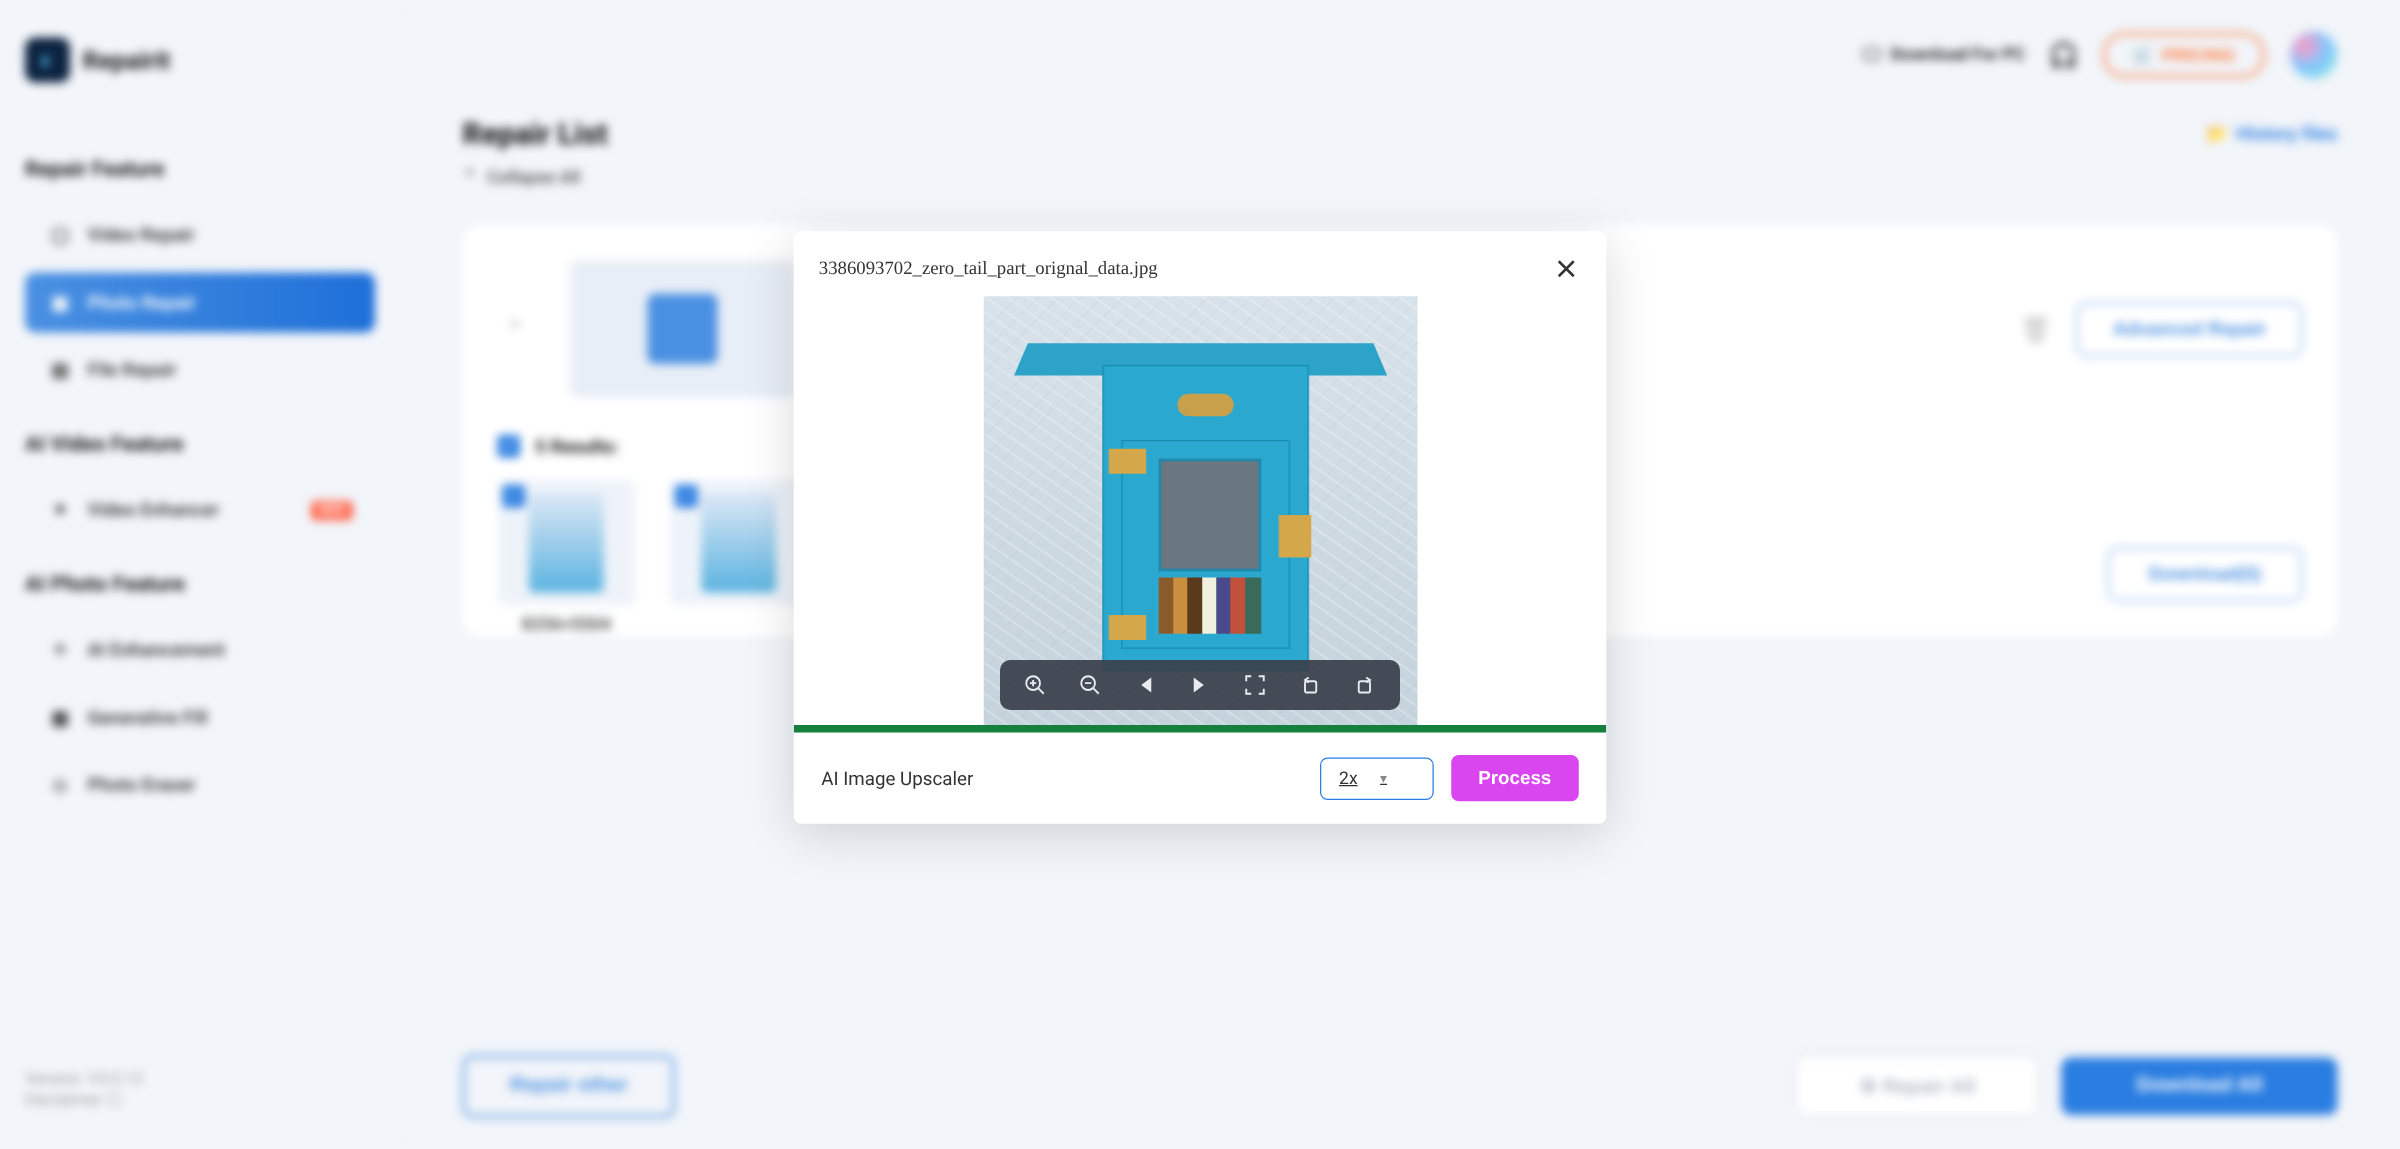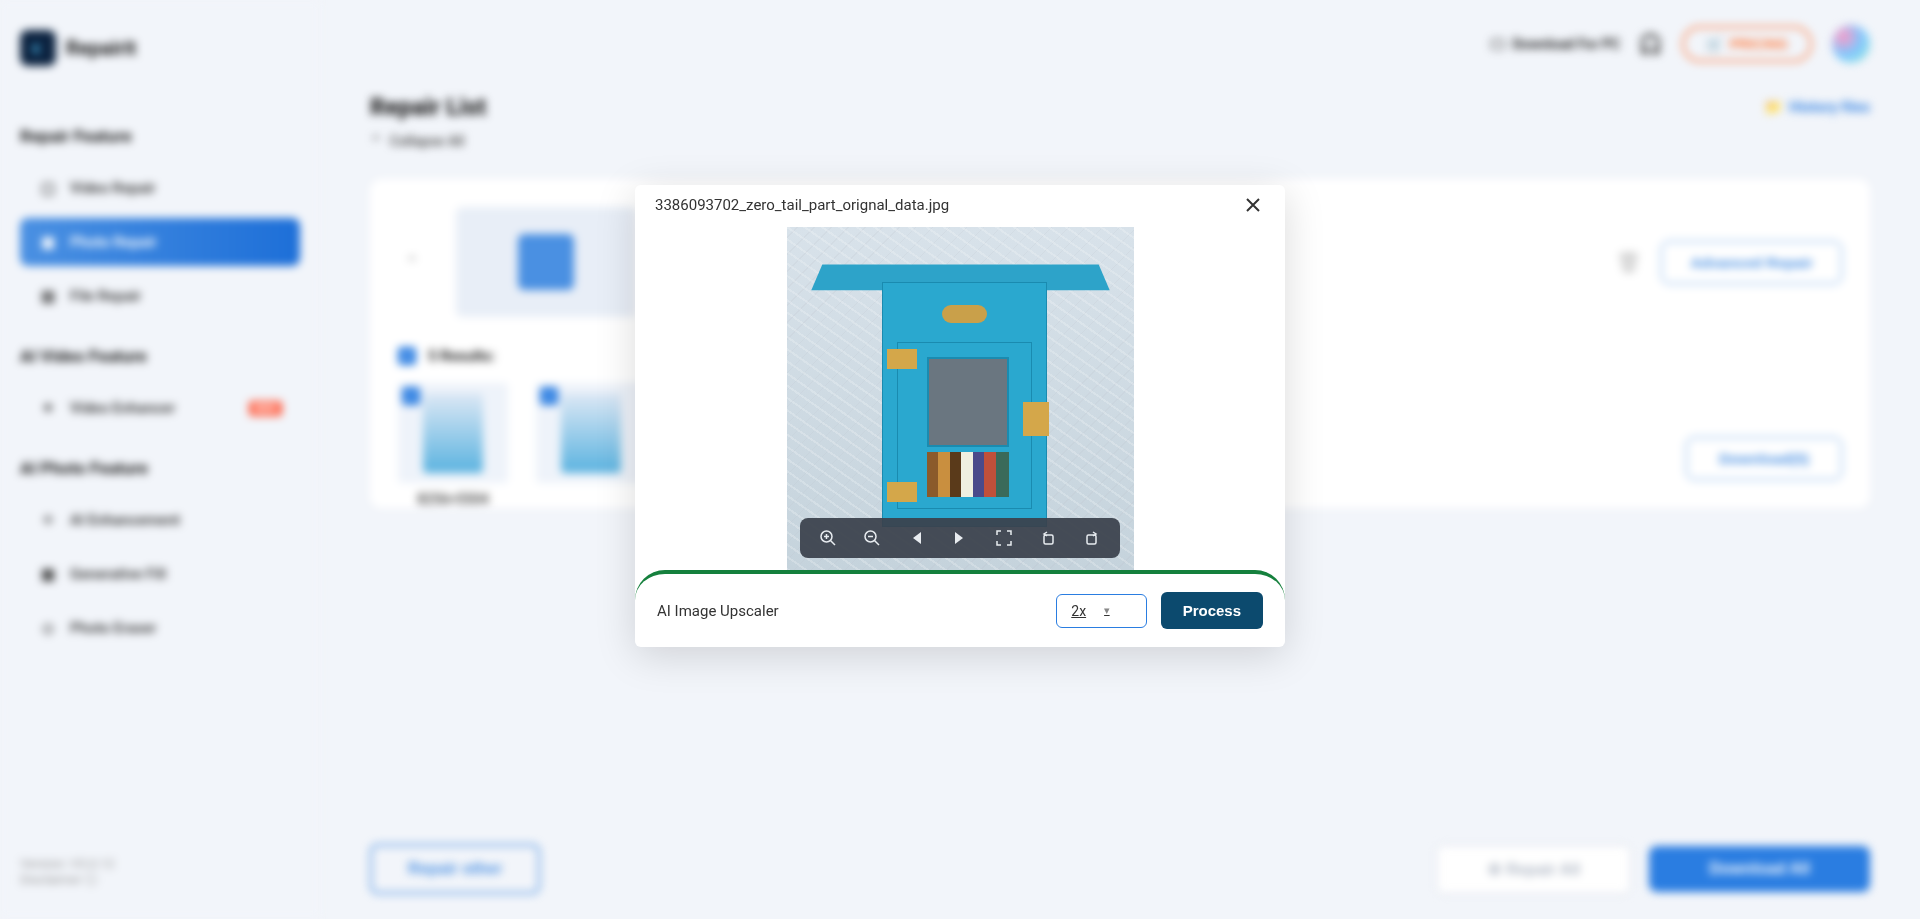--- a/index.html
+++ b/index.html
@@ -350,21 +350,22 @@
       width: 650px;
       background: #fff;
       border-radius: 6px;
       box-shadow: 0 8px 40px rgba(0,0,0,0.15);
       overflow: hidden;
     }
     .modal-header {
       display: flex;
       justify-content: space-between;
       align-items: center;
-      padding: 8px 20px 10px;
+      padding: 18px 20px 10px;
+      font-family: Liberation Serif, serif;
     }
     .modal-title {
       font-size: 15px;
       color: #333;
     }
     .close-btn {
       font-size: 20px;
       color: #333;
       cursor: pointer;
       width: 24px;
@@ -482,26 +483,25 @@
     .tool-btn {
       color: #e8ecf0;
       width: 20px;
       height: 20px;
       display: flex;
       align-items: center;
       justify-content: center;
       cursor: pointer;
     }
     .modal-footer {
-      border-top: 4px solid #15803d;
+      border-top: 6px solid #15803d;
       padding: 18px 22px;
       display: flex;
       align-items: center;
       justify-content: space-between;
-      border-radius: 30px;
     }
     .upscaler-label {
       font-size: 15px;
       color: #333;
     }
     .footer-controls {
       display: flex;
       gap: 14px;
       align-items: center;
     }
@@ -516,21 +516,21 @@
       display: flex;
       align-items: center;
       gap: 18px;
       text-decoration: underline;
     }
     .scale-select .chev {
       color: #888;
       font-size: 11px;
     }
     .process-btn {
-      background: #0c4a6e;
+      background: #d946ef;
       color: #fff;
       border: none;
       padding: 10px 22px;
       border-radius: 6px;
       font-size: 15px;
       font-weight: 600;
       cursor: pointer;
     }
     svg { display: block; }
   </style>

